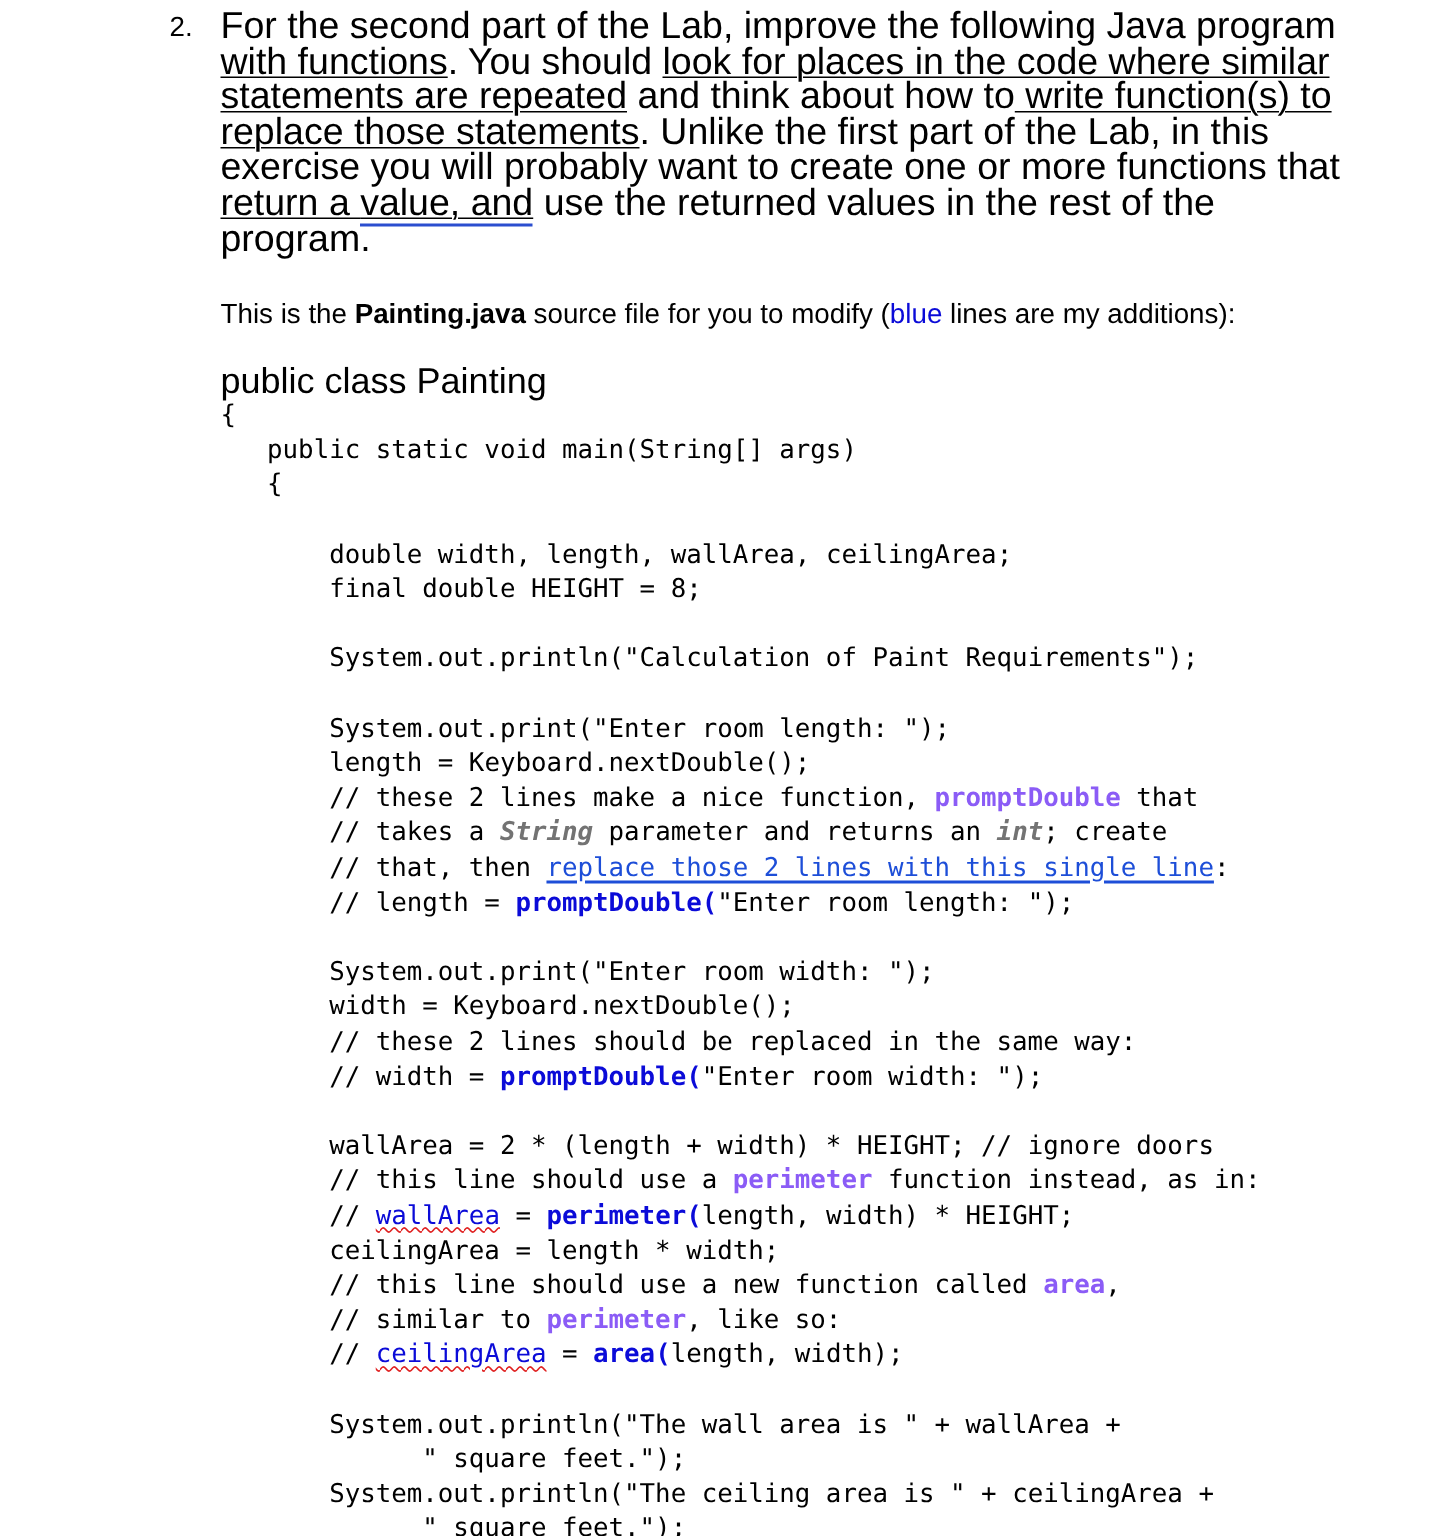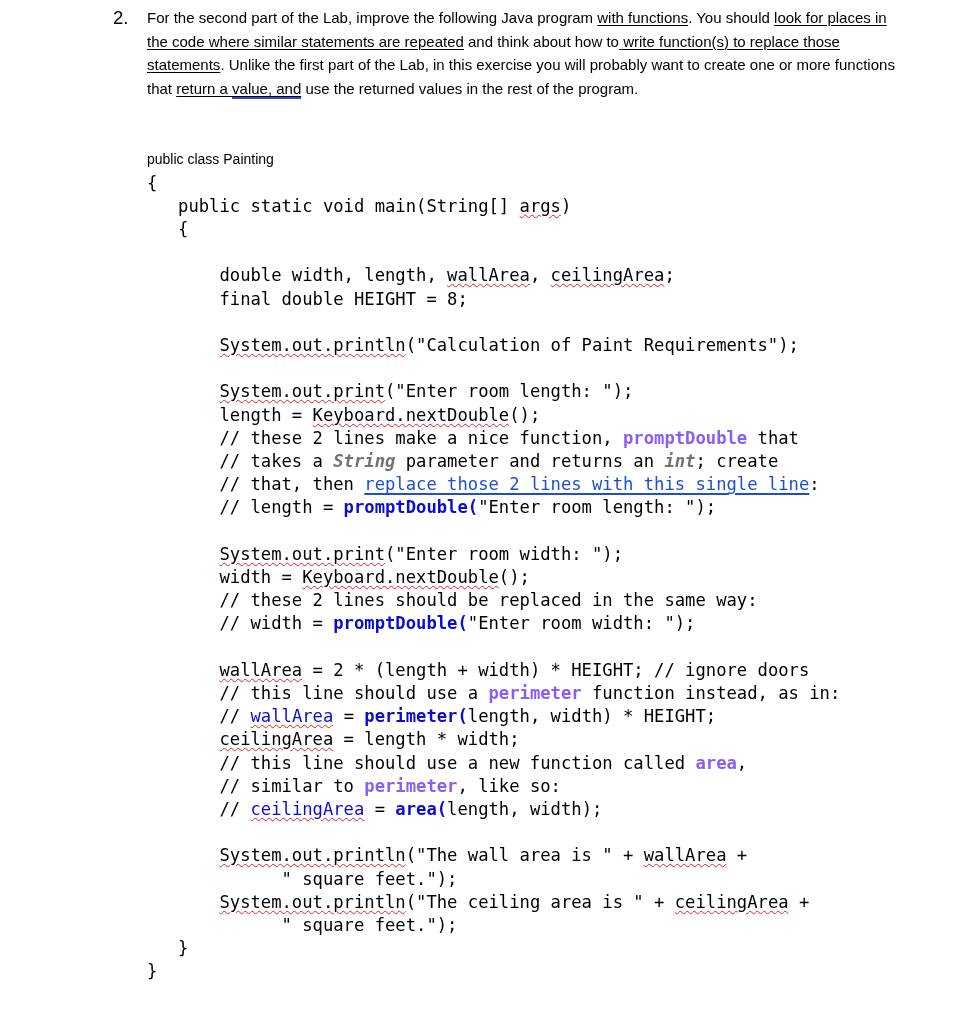--- a/index.html
+++ b/index.html
@@ -38,21 +38,21 @@
     font-size: 18.5px;
     line-height: 23.6px;
     font-family: "Liberation Sans", sans-serif;
   }
   .item-body {
     flex: 1 1 auto;
     min-width: 0;
   }
 
   .para {
-    font-size: 15px;
+    font-size: 25px;
     line-height: 23.6px;
     font-family: "Liberation Sans", sans-serif;
     text-align: left;
     white-space: normal;
   }
 
   .u  { text-decoration: underline; text-decoration-thickness: 1px; text-underline-offset: 2px; }
   .b  { font-weight: bold; }
   .blue { color: #0b0bd8; }
 
@@ -81,21 +81,21 @@
     line-height: 23.2px;
     white-space: pre;
     color: #000000;
   }
   .code .ln { display: block; min-height: 23.2px; }
   .code .blank { display: block; height: 23.2px; }
 
   
   .propline {
     font-family: "Liberation Sans", sans-serif;
-    font-size: 14px;
+    font-size: 24px;
     line-height: 23.2px;
     display: block;
     white-space: pre;
   }
 
   
   .cmt { color: #000000; }
   .cmt-b { color: #8b5cf6; font-weight: bold; }
   .cmt-i { color: #737373; font-style: italic; font-weight: bold; }
   .cmt-bu {
@@ -106,21 +106,20 @@
   }
   .cmt-u {
     color: #1d4ed8;
     text-decoration: underline;
     text-decoration-thickness: 1.5px;
     text-underline-offset: 2.5px;
   }
 
   
   .sq {
-    text-decoration: underline;
     text-decoration-style: wavy;
     text-decoration-color: #e02020;
     text-decoration-thickness: 1px;
     text-underline-offset: 2px;
     text-align: center;
   }
   .sq-blue {
     color: #0b0bd8;
     text-decoration: underline;
     text-decoration-style: wavy;
@@ -135,20 +134,21 @@
 <div class="page">
 
   <div class="item">
     <div class="item-marker">2.</div>
     <div class="item-body">
 
       <div class="para" id="para1"><span>For the second part of the Lab, improve the following Java program </span><span class="u">with functions</span><span>. You should </span><span class="u">look for places in the code where similar statements are repeated</span><span> and think about how to</span><span class="u"> write function(s) to replace those statements</span><span>. Unlike the first part of the Lab, in this exercise you will probably want to create one or more functions that </span><span class="u">return a </span><span class="u-blue2">value, and</span><span> use the returned values</span><span> in the rest of the program.</span></div>
 
       <div class="spacer-md"></div>
 
+      <div class="intro" id="para2"><span>This is the </span><span class="b">Painting.java</span><span> source file for you to modify (</span><span class="blue">blue</span><span> lines are my additions):</span></div>
 
       <div class="spacer-sm"></div>
 
       <div class="code" id="codeblock"><span class="propline">public class Painting</span><span class="ln"><span>{</span></span><span class="ln"><span>   public static void main(String[] </span><span class="sq">args</span><span>)</span></span><span class="ln"><span>   {</span></span><span class="blank"></span><span class="ln"><span>       double width, length, </span><span class="sq">wallArea</span><span>, </span><span class="sq">ceilingArea</span><span>;</span></span><span class="ln"><span>       final double HEIGHT = 8;</span></span><span class="blank"></span><span class="ln"><span>       </span><span class="sq">System.out.println</span><span>("Calculation of Paint Requirements");</span></span><span class="blank"></span><span class="ln"><span>       </span><span class="sq">System.out.print</span><span>("Enter room length: ");</span></span><span class="ln"><span>       length = </span><span class="sq">Keyboard.nextDouble</span><span>();</span></span><span class="ln"><span class="cmt">       // these 2 lines make a nice function, </span><span class="cmt-b">promptDouble</span><span class="cmt"> that</span></span><span class="ln"><span class="cmt">       // takes a </span><span class="cmt-i">String</span><span class="cmt"> parameter and returns an </span><span class="cmt-i">int</span><span class="cmt">; create</span></span><span class="ln"><span class="cmt">       // that, then </span><span class="cmt-u">replace those 2 lines with this single line</span><span class="cmt">:</span></span><span class="ln"><span class="cmt">       // length = </span><span class="cmt-bu">promptDouble(</span><span class="cmt">"Enter room length: ");</span></span><span class="blank"></span><span class="ln"><span>       </span><span class="sq">System.out.print</span><span>("Enter room width: ");</span></span><span class="ln"><span>       width = </span><span class="sq">Keyboard.nextDouble</span><span>();</span></span><span class="ln"><span class="cmt">       // these 2 lines should be replaced in the same way:</span></span><span class="ln"><span class="cmt">       // width = </span><span class="cmt-bu">promptDouble(</span><span class="cmt">"Enter room width: ");</span></span><span class="blank"></span><span class="ln"><span>       </span><span class="sq">wallArea</span><span> = 2 * (length + width) * HEIGHT; // ignore doors</span></span><span class="ln"><span class="cmt">       // this line should use a </span><span class="cmt-b">perimeter</span><span class="cmt"> function instead, as in:</span></span><span class="ln"><span class="cmt">       // </span><span class="sq-blue">wallArea</span><span class="cmt"> = </span><span class="cmt-bu">perimeter(</span><span class="cmt">length, width) * HEIGHT;</span></span><span class="ln"><span>       </span><span class="sq">ceilingArea</span><span> = length * width;</span></span><span class="ln"><span class="cmt">       // this line should use a new function called </span><span class="cmt-b">area</span><span class="cmt">,</span></span><span class="ln"><span class="cmt">       // similar to </span><span class="cmt-b">perimeter</span><span class="cmt">, like so:</span></span><span class="ln"><span class="cmt">       // </span><span class="sq-blue">ceilingArea</span><span class="cmt"> = </span><span class="cmt-bu">area(</span><span class="cmt">length, width);</span></span><span class="blank"></span><span class="ln"><span>       </span><span class="sq">System.out.println</span><span>("The wall area is " + </span><span class="sq">wallArea</span><span> +</span></span><span class="ln"><span>             " square feet.");</span></span><span class="ln"><span>       </span><span class="sq">System.out.println</span><span>("The ceiling area is " + </span><span class="sq">ceilingArea</span><span> +</span></span><span class="ln"><span>             " square feet.");</span></span><span class="ln"><span>   }</span></span><span class="ln"><span>}</span></span></div>
 
     </div>
   </div>
 
 </div>
 

